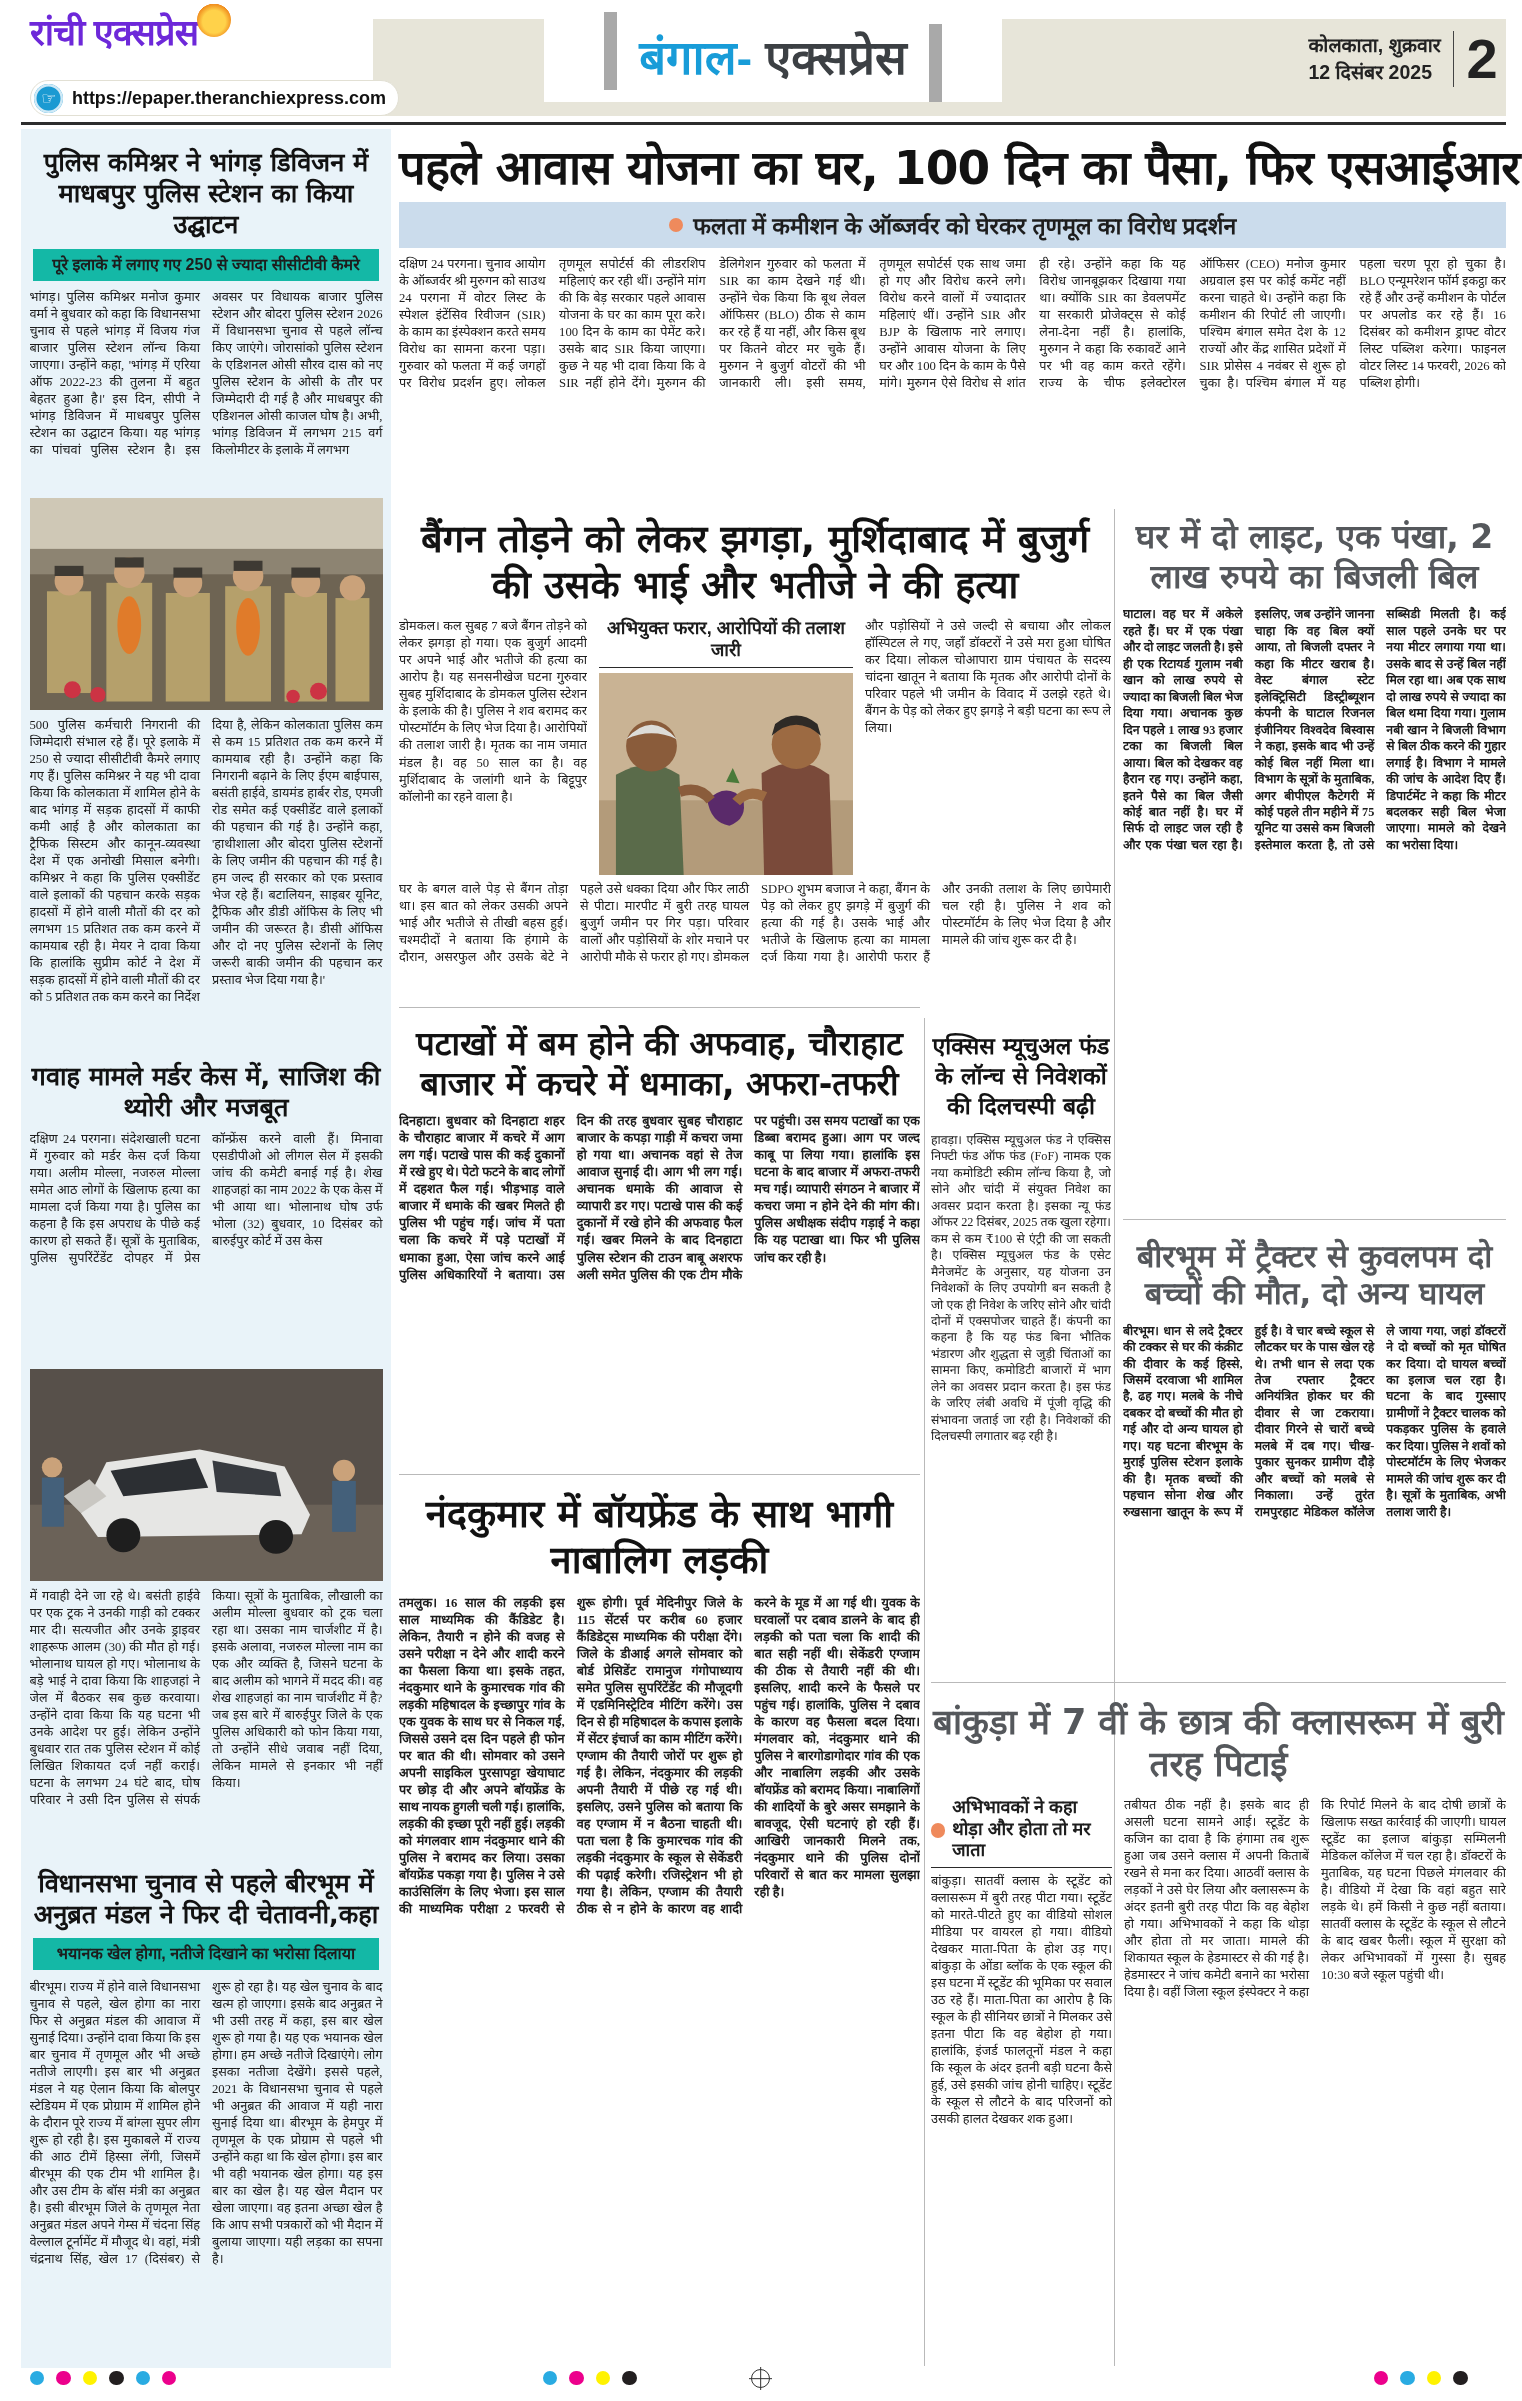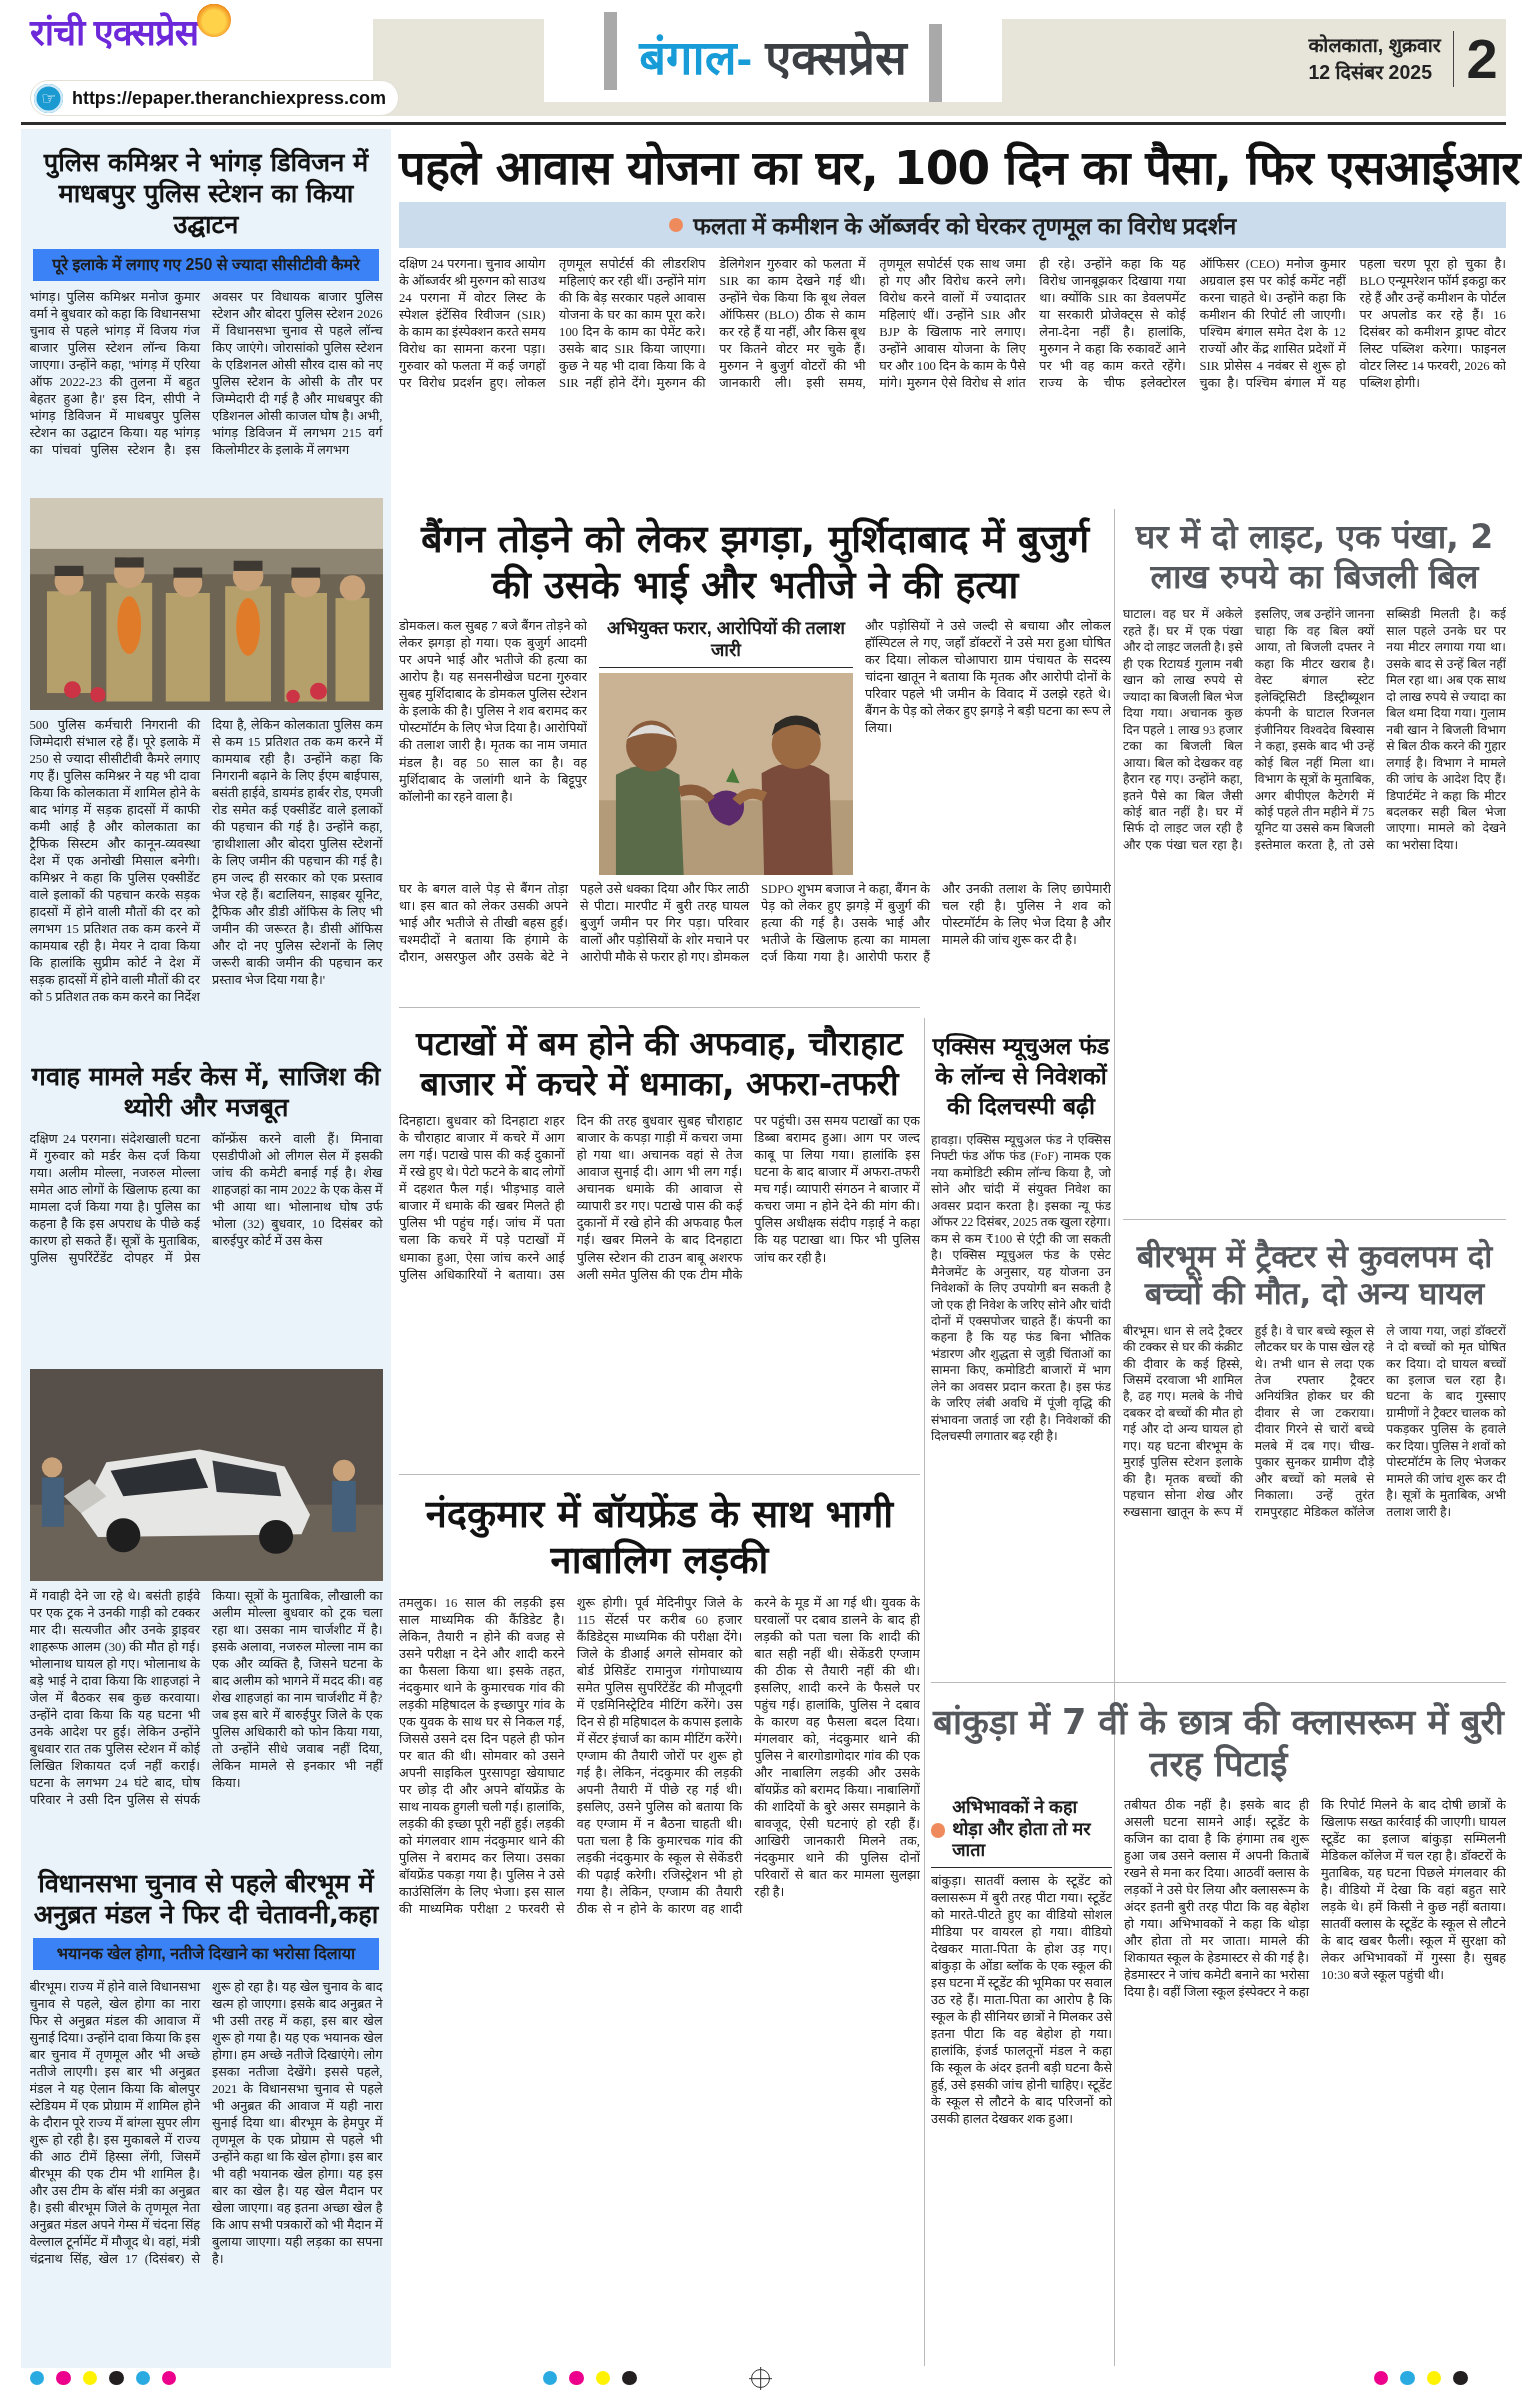--- a/index.html
+++ b/index.html
@@ -30,29 +30,29 @@
   .toprule{background:#2d2d2d;height:2.5px;}
   
   .left-panel{background:#e9f3f9;padding:10.2px 8.5px;box-sizing:border-box;overflow:hidden;}
   .hl{font-weight:800;color:#121212;text-align:center;font-family:"DejaVu Sans","Liberation Sans",sans-serif;margin-top:8px;}
   .hl-left{font-size:25.4px;line-height:1.22;}
   .hl-main{font-size:47px;line-height:1.1;text-align:center;white-space:nowrap;letter-spacing:-0.8px;}
   .hl-mid{font-size:38px;line-height:1.2;}
   .hl-small{font-size:33px;line-height:1.2;}
   .hl-gray{color:#55585c;}
   .hl-axis{font-size:23px;line-height:1.3;}
-  .kicker-yellow{background:#3b82f6;font-weight:700;font-size:16px;text-align:center;
+  .kicker-yellow{background:#14b8a6;font-weight:700;font-size:16px;text-align:center;
                  padding:6px 6px;margin:8.5px 3.4px;line-height:1.25;}
   .kicker-strip{background:#cbdcec;display:flex;align-items:center;justify-content:center;gap:10.2px;
                 font-weight:700;font-size:23px;padding:6.8px 0;margin-top:8.5px;}
   .odot{width:14.4px;height:14.4px;border-radius:50%;background:#ef8a5c;display:inline-block;flex:none;}
   .body-txt{font-family:"Liberation Serif","DejaVu Serif",serif;font-size:12.7px;line-height:1.34;
             text-align:justify;overflow:hidden;color:#1c1c1c;}
   .c2{column-count:2;column-gap:12px;}
-  .c3{column-count:3;column-gap:12px;}
+  .c3{column-count:3;column-gap:12px;font-weight:bold;}
   .c4{column-count:4;column-gap:12px;}
   .c7{column-count:7;column-gap:13.6px;}
   .photo{width:100%;display:block;background:#ccc;}
   .mid-kicker{font-weight:700;font-size:18px;text-align:center;border-bottom:1.7px solid #2a2a2a;
               padding-bottom:5.1px;margin-bottom:5.1px;line-height:1.2;}
   .vline{width:0.8px;background:#b9b9b9;}
   .hline{height:0.8px;background:#b9b9b9;}
   
   .dots{display:flex;gap:12px;align-items:center;}
   .dot{width:14.4px;height:14.4px;border-radius:50%;display:inline-block;}

